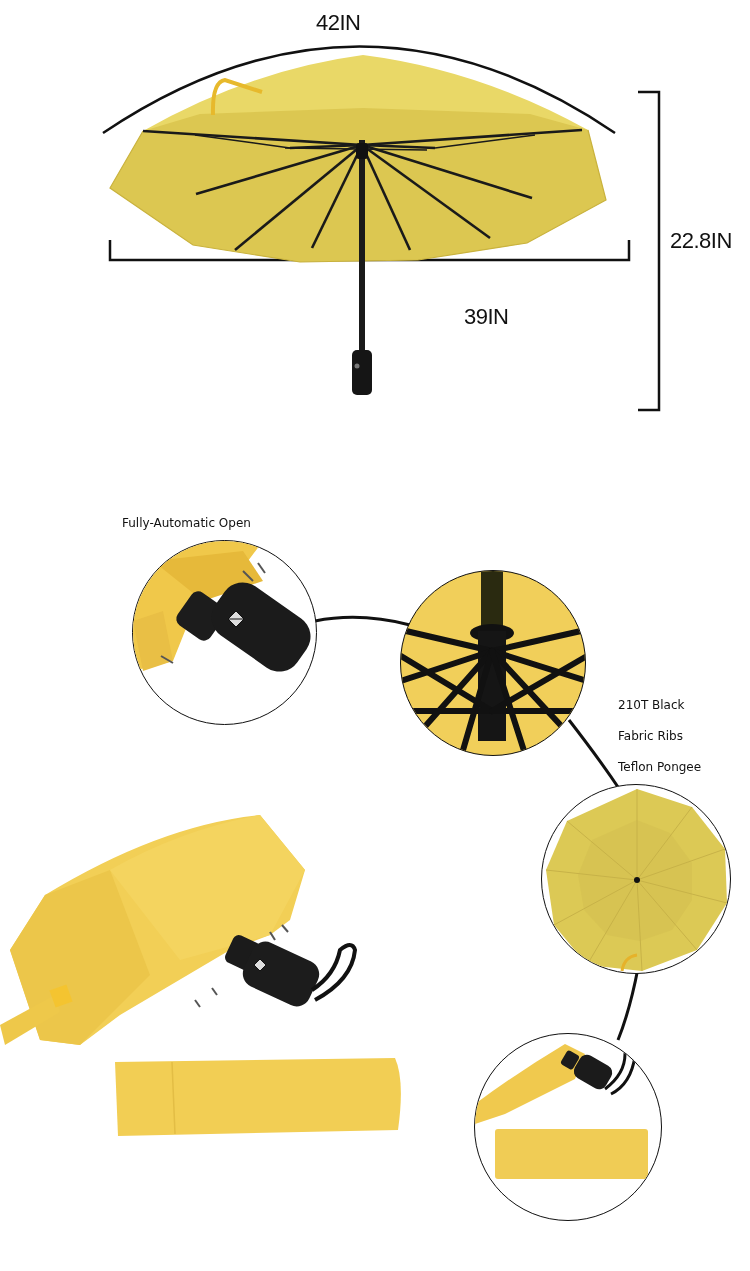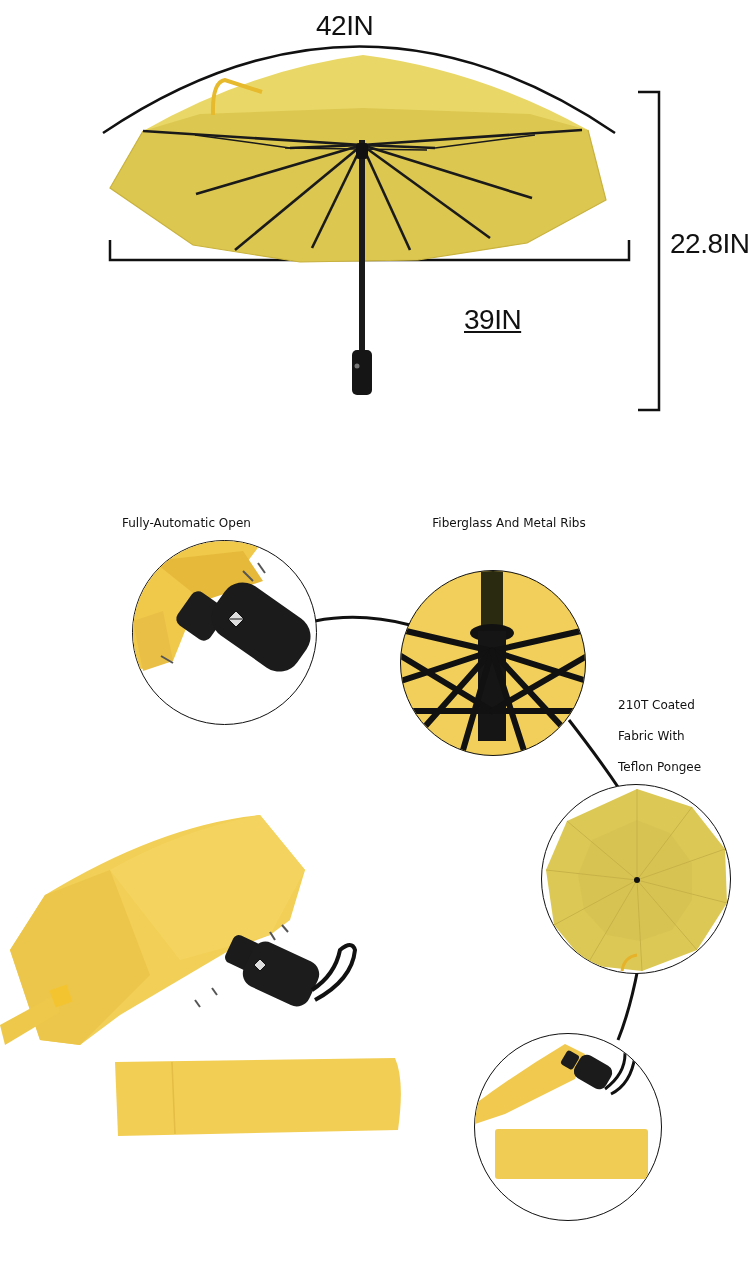--- a/index.html
+++ b/index.html
@@ -1,29 +1,29 @@
 <!DOCTYPE html>
 <html><head>
 <meta charset="utf-8">
 <style>
   html, body { margin: 0; padding: 0; background: #ffffff; }
   body { width: 750px; height: 1271px; position: relative; overflow: hidden;
          font-family: "DejaVu Sans", "Liberation Sans", sans-serif; color: #111; }
   .abs { position: absolute; }
-  .dim-label { font-family: "Liberation Sans", sans-serif; font-size: 28px; color: #111; letter-spacing: -0.5px; }
+  .dim-label { font-family: "Liberation Sans", sans-serif; font-size: 22px; color: #111; letter-spacing: -0.5px; }
   .feat-label { font-family: "DejaVu Sans", sans-serif; font-size: 12px; color: #111; white-space: nowrap; line-height: 31px; }
   svg { position: absolute; left: 0; top: 0; }
   .circle-frame { position: absolute; border-radius: 50%; border: 1.4px solid #111; overflow: hidden; background: #fff; box-sizing: border-box; }
 </style>
 </head>
 <body>
 
 <div class="abs dim-label" style="left:316px; top:10px;">42IN</div>
 <div class="abs dim-label" style="left:670px; top:228px;">22.8IN</div>
-<div class="abs dim-label" style="left:464px; top:304px;text-decoration:underline;">39IN</div>
+<div class="abs dim-label" style="left:464px; top:304px;">39IN</div>
 
 <svg width="750" height="430">
 
   <path d="M103 133 Q360 -40 615 133" fill="none" stroke="#111" stroke-width="2.5"></path>
 
   <path d="M638 92 L659 92 L659 410 L638 410" fill="none" stroke="#111" stroke-width="2.5"></path>
 
   <path d="M110 240 L110 260 L629 260 L629 240" fill="none" stroke="#111" stroke-width="2.5"></path>
 
   <path d="M143 131 Q250 70 363 55 Q480 70 588 130 L560 130 Q470 110 363 110 Q250 110 170 131 Z" fill="#e9d867"></path>
@@ -79,21 +79,20 @@
         <line x1="28" y1="115" x2="40" y2="122"></line>
       </g>
     <rect x="48" y="55" width="40" height="40" rx="8" fill="#1c1c1c" transform="rotate(35 68 75)"></rect>
     <rect x="78" y="56" width="100" height="60" rx="22" fill="#1b1b1b" transform="rotate(35 128 86)"></rect>
     <path d="M95 78 l8 -8 l8 8 l-8 8 z" fill="#ddd" stroke="#111" stroke-width="1"></path>
     <line x1="95" y1="78" x2="111" y2="78" stroke="#111" stroke-width="1"></line>
   </svg>
 </div>
 
 <div class="abs feat-label" style="left:396px; top:508px; text-align:center; width:226px;">
-  <div>Fiberglass And Metal Ribs</div>
 </div>
 
 <div class="circle-frame" style="left:400px; top:570px; width:186px; height:186px; background:#f1cf5a;">
   <svg width="186" height="186">
     <rect x="80" y="0" width="22" height="60" fill="#2a2a10"></rect>
     <ellipse cx="91" cy="62" rx="22" ry="9" fill="#111"></ellipse>
     <rect x="77" y="60" width="28" height="110" fill="#151515"></rect>
     <g stroke="#111" stroke-width="6" stroke-linecap="round">
       <line x1="91" y1="80" x2="5" y2="60"></line>
       <line x1="91" y1="80" x2="180" y2="60"></line>
@@ -105,22 +104,22 @@
       <line x1="91" y1="80" x2="125" y2="186"></line>
       <line x1="91" y1="140" x2="0" y2="85"></line>
       <line x1="91" y1="140" x2="186" y2="85"></line>
       <line x1="91" y1="140" x2="10" y2="140"></line>
       <line x1="91" y1="140" x2="180" y2="140"></line>
     </g>
   </svg>
 </div>
 
 <div class="abs feat-label" style="left:618px; top:690px;">
-  <div>210T Coated</div>
-  <div>Fabric With</div>
+  <div>210T Black</div>
+  <div>Fabric Ribs</div>
   <div>Teflon Pongee</div>
 </div>
 
 <div class="circle-frame" style="left:541px; top:784px; width:190px; height:190px;">
   <svg width="190" height="190">
     <polygon points="95,4 150,22 183,64 185,118 155,165 100,186 45,180 12,140 4,85 25,36" fill="#dcc955"></polygon>
     <polygon points="95,35 128,48 150,78 150,115 130,145 98,156 65,150 42,125 36,90 50,55" fill="#d4c050" opacity="0.6"></polygon>
     <g stroke="#c7b248" stroke-width="1">
       <line x1="95" y1="95" x2="95" y2="4"></line>
         <line x1="95" y1="95" x2="150" y2="22"></line>

